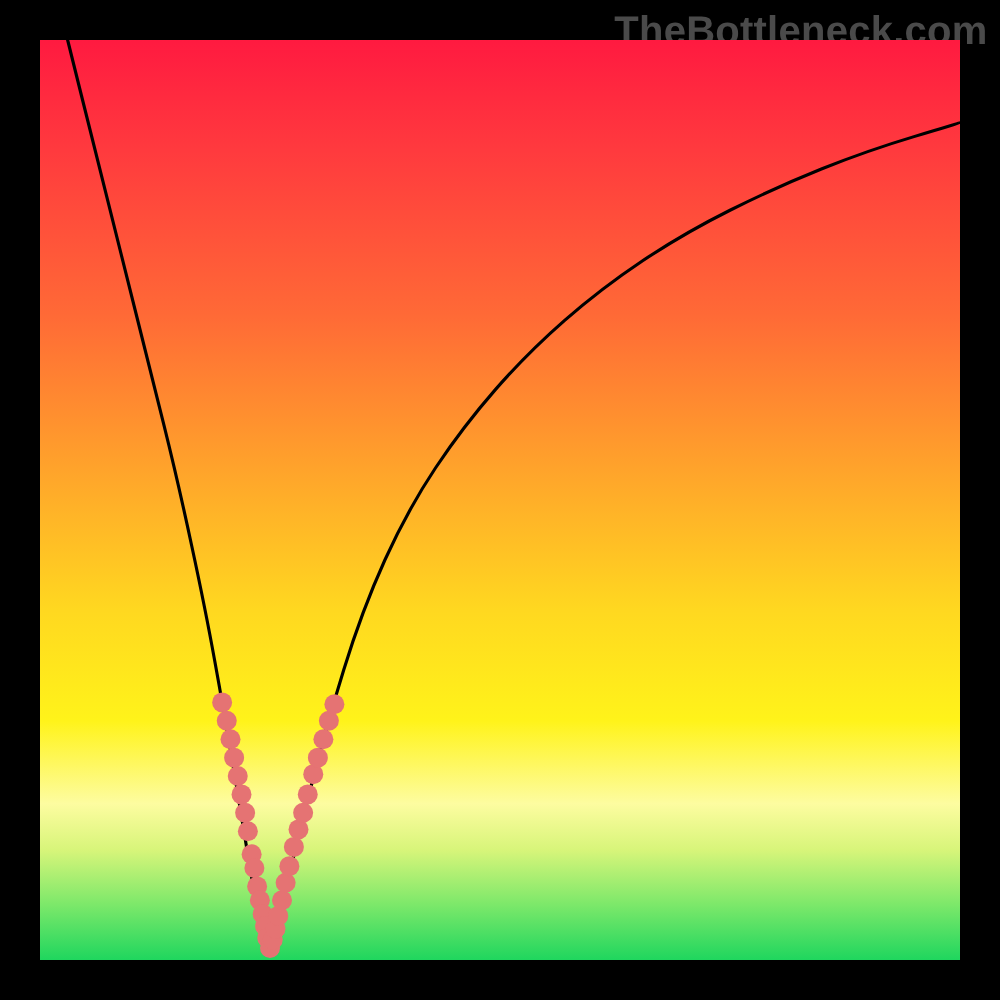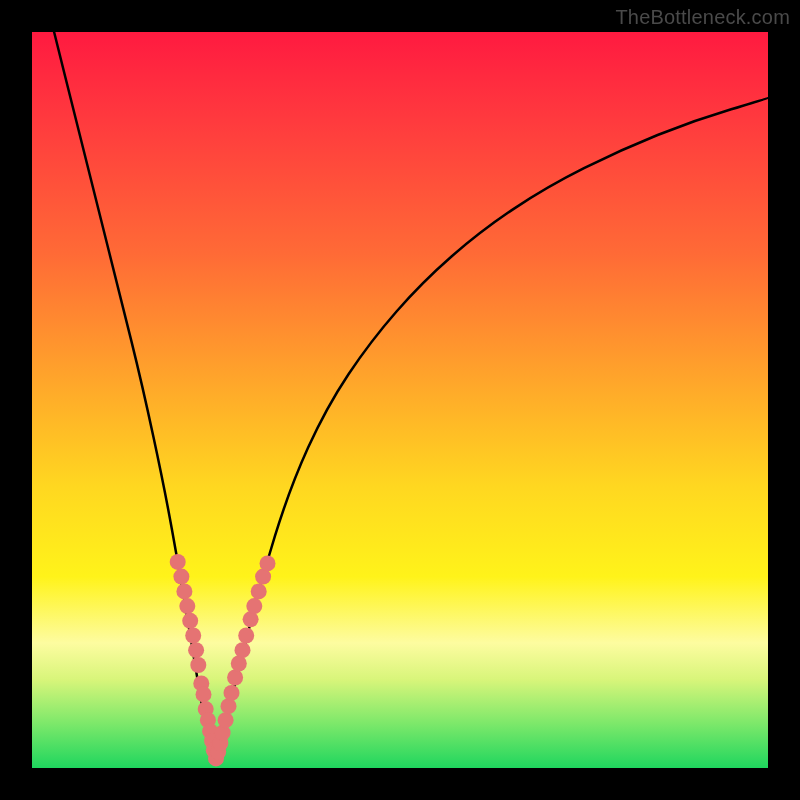--- a/index.html
+++ b/index.html
@@ -38,22 +38,22 @@
       #d8f57a 88%,
       #7ce86a 94%,
       #1fd65e 100%
     );
   }
   .watermark {
     position: absolute;
     top: 6px;
     right: 10px;
     color: #4a4a4a;
-    font-size: 20px;
-    font-weight: 400;
+    font-size: 32px;
+    font-weight: 700;
     letter-spacing: 0.2px;
     user-select: none;
     margin-left: 35px;
   }
   svg.curve {
     position: absolute;
     left: 0;
     top: 0;
     width: 736px;
     height: 736px;

